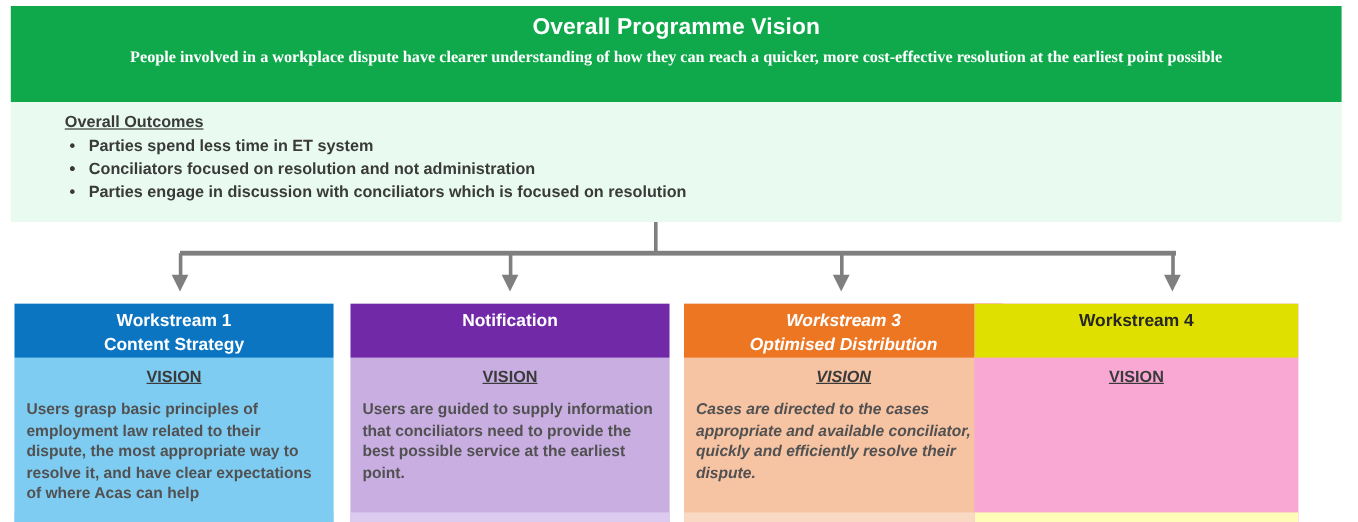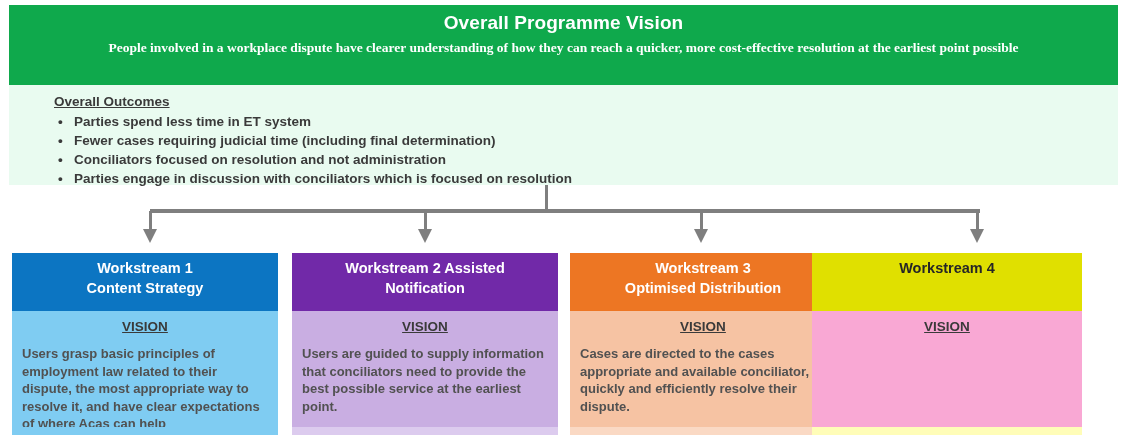--- a/index.html
+++ b/index.html
@@ -87,21 +87,21 @@
 
   
   .card {
     position: absolute;
     top: 253px;
     height: 182px;
     box-sizing: border-box;
     overflow: hidden;
   }
   .card-header {
-    height: 58px;
+    height: 45px;
     color: #ffffff;
     text-align: center;
     font-size: 14.5px;
     font-weight: bold;
     line-height: 20px;
     padding-top: 5px;
     box-sizing: border-box;
   }
   .card-body {
     box-sizing: border-box;
@@ -121,21 +121,21 @@
     font-size: 13px;
     font-weight: bold;
     color: #515151;
     line-height: 17.5px;
   }
 
   #card-1 { left: 12px;  width: 266px; background: #7FCCF2; }
   #card-1 .card-header { background: #0C75C2; }
   #card-2 { left: 292px; width: 266px; background: #C9AEE2; }
   #card-2 .card-header { background: #7129A8; }
-  #card-3 { left: 570px; width: 266px; background: #F6C3A3; }
+  #card-3 { left: 570px; width: 266px; background: #F6C3A3; font-style: italic; }
   #card-3 .card-header { background: #ED7623; }
   #card-4 { left: 812px; width: 270px; background: #f9a8d4; }
   #card-4 .card-header { background: #E0E000; color: #262626; }
 
   .card-strip {
     position: absolute;
     left: 0;
     right: 0;
     bottom: 0;
     height: 8px;
@@ -154,21 +154,20 @@
 </div>
 
 <div id="outcomes-panel">
   <div id="outcomes-heading">Overall Outcomes</div>
   <div class="outcome-item">
     <span class="bullet">•</span>
     <span>Parties spend less time in ET system</span>
   </div>
   <div class="outcome-item">
     <span class="bullet">•</span>
-    <span>Fewer cases requiring judicial time (including final determination)</span>
   </div>
   <div class="outcome-item">
     <span class="bullet">•</span>
     <span>Conciliators focused on resolution and not administration</span>
   </div>
   <div class="outcome-item">
     <span class="bullet">•</span>
     <span>Parties engage in discussion with conciliators which is focused on resolution</span>
   </div>
 </div>
@@ -199,21 +198,20 @@
   </div>
   <div class="card-body">
     <div class="card-vision-label">VISION</div>
     <div class="card-vision-text">Users grasp basic principles of employment law related to their dispute, the most appropriate way to resolve it, and have clear expectations of where Acas can help</div>
   </div>
   <div class="card-strip"></div>
 </div>
 
 <div class="card" id="card-2">
   <div class="card-header">
-    <div>Workstream 2 Assisted</div>
     <div>Notification</div>
   </div>
   <div class="card-body">
     <div class="card-vision-label">VISION</div>
     <div class="card-vision-text">Users are guided to supply information that conciliators need to provide the best possible service at the earliest point.</div>
   </div>
   <div class="card-strip"></div>
 </div>
 
 <div class="card" id="card-3">

